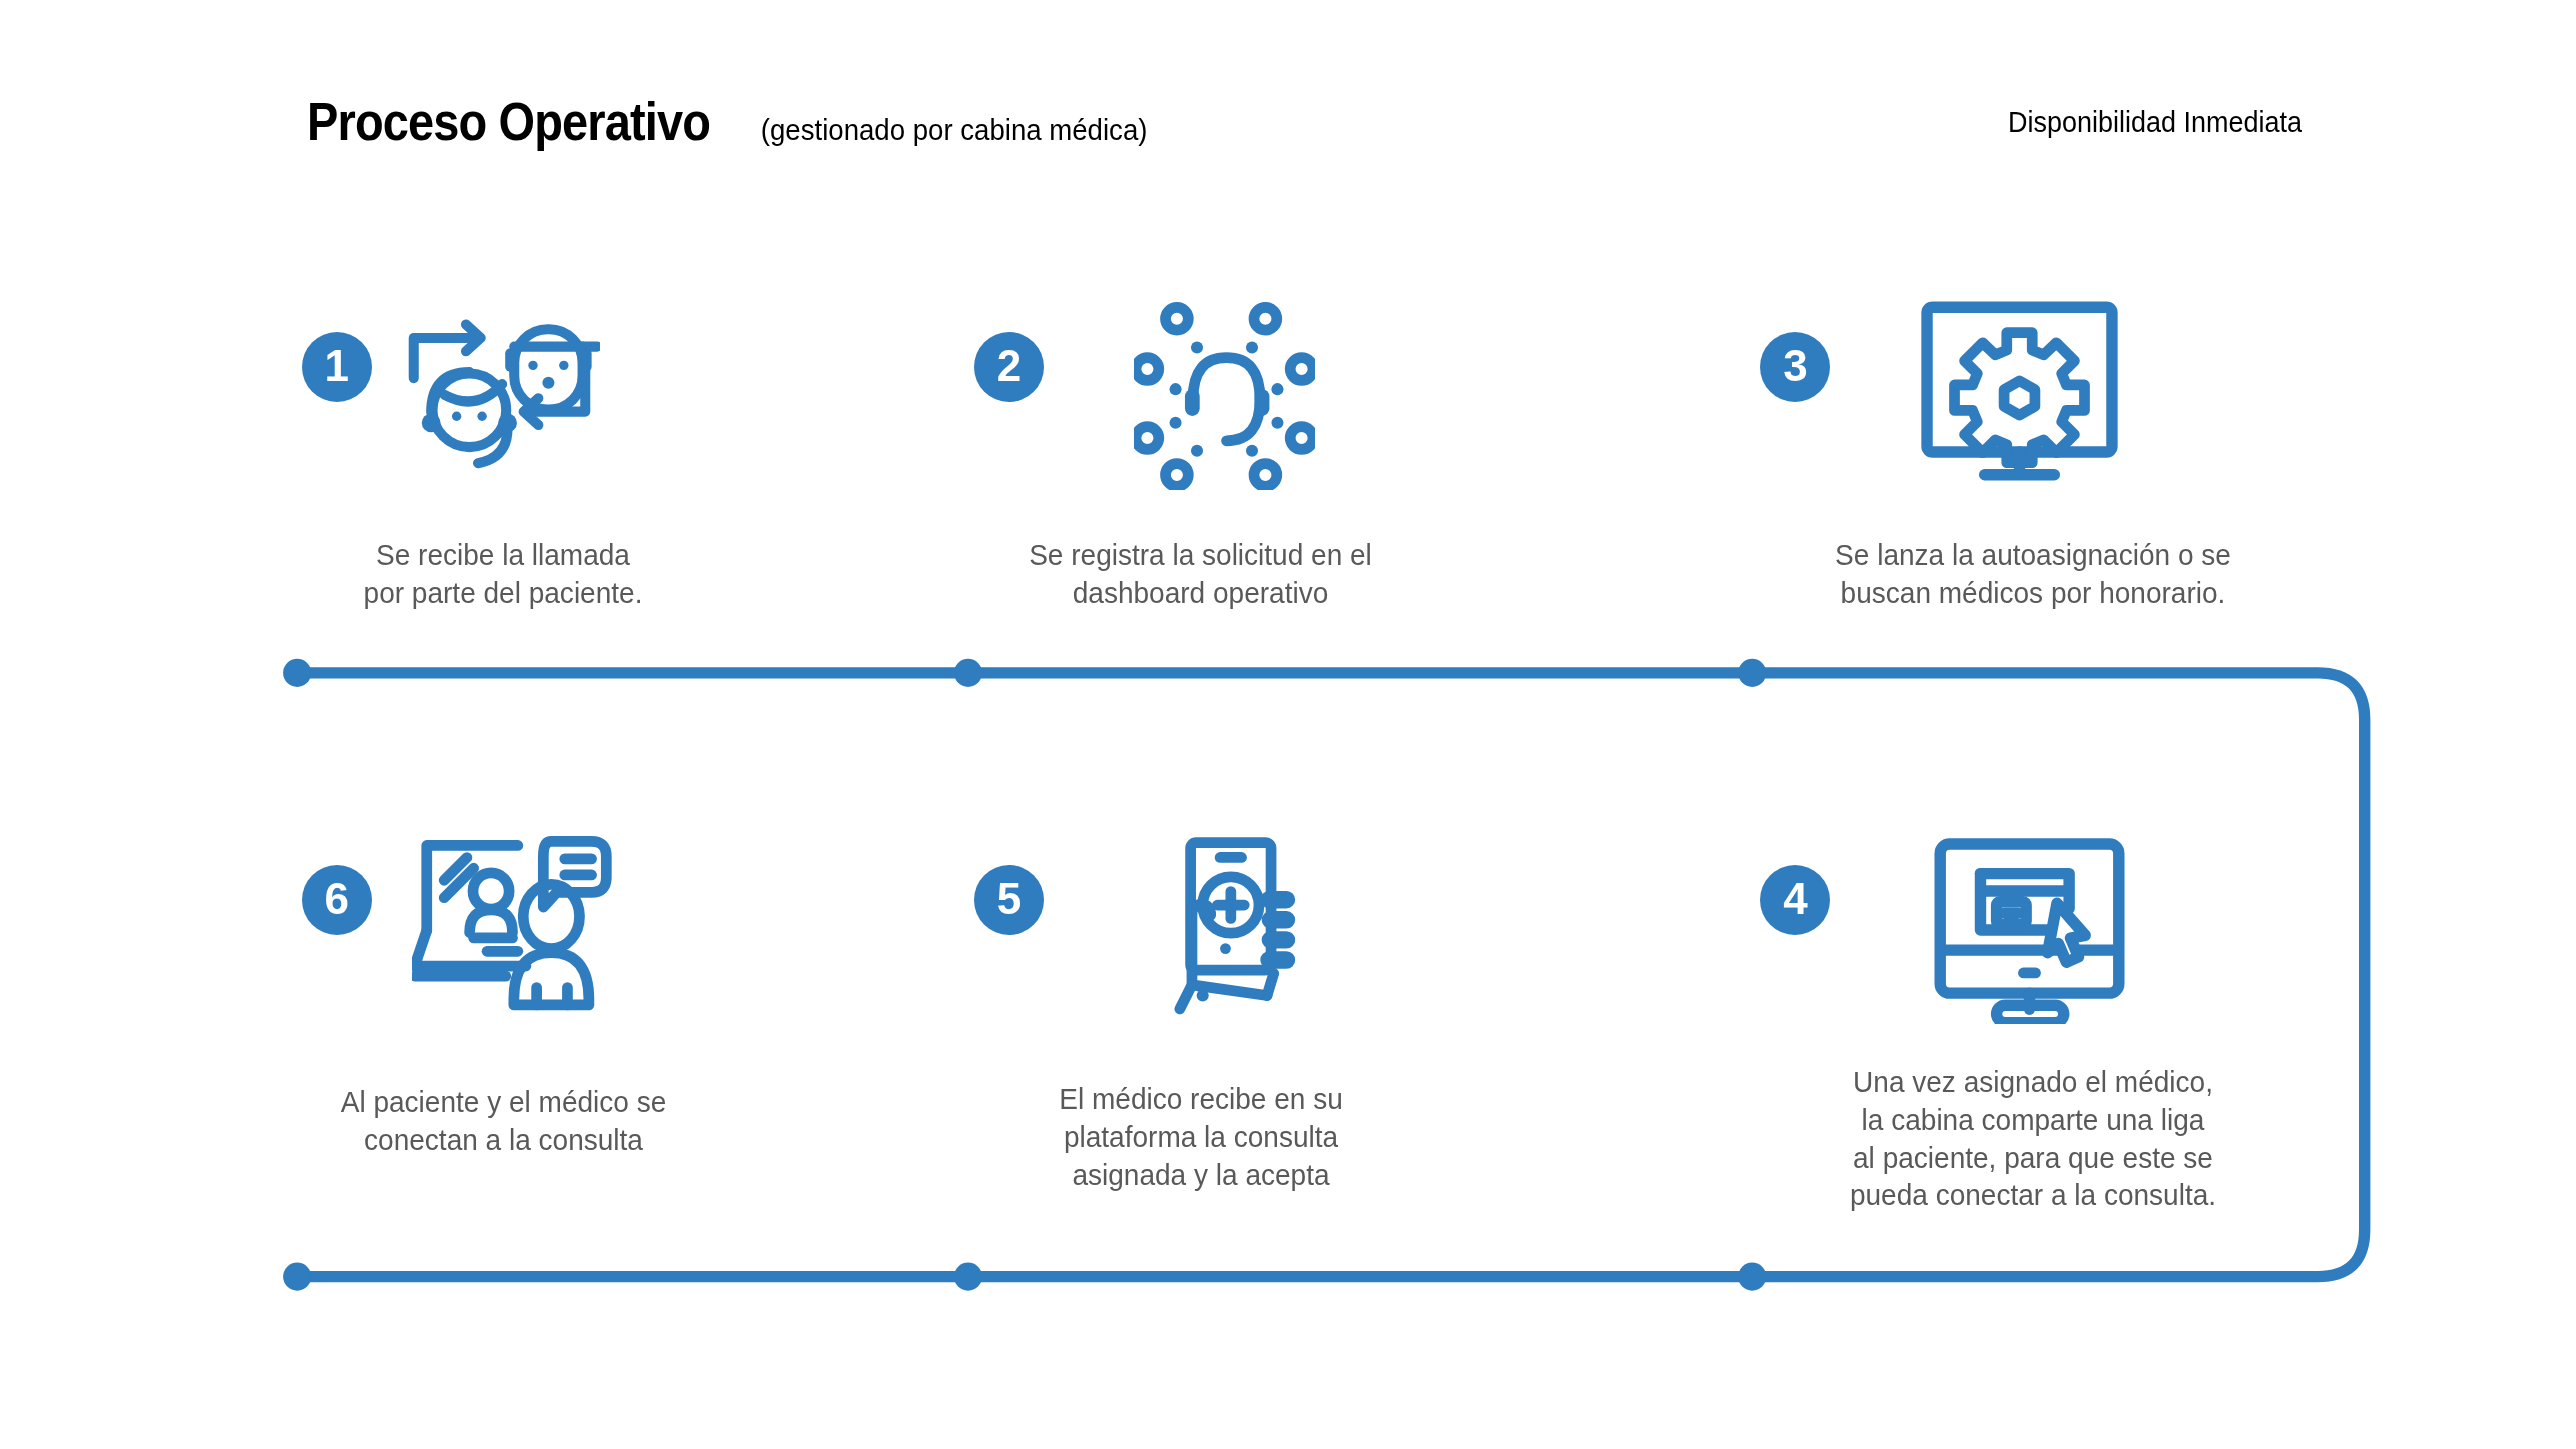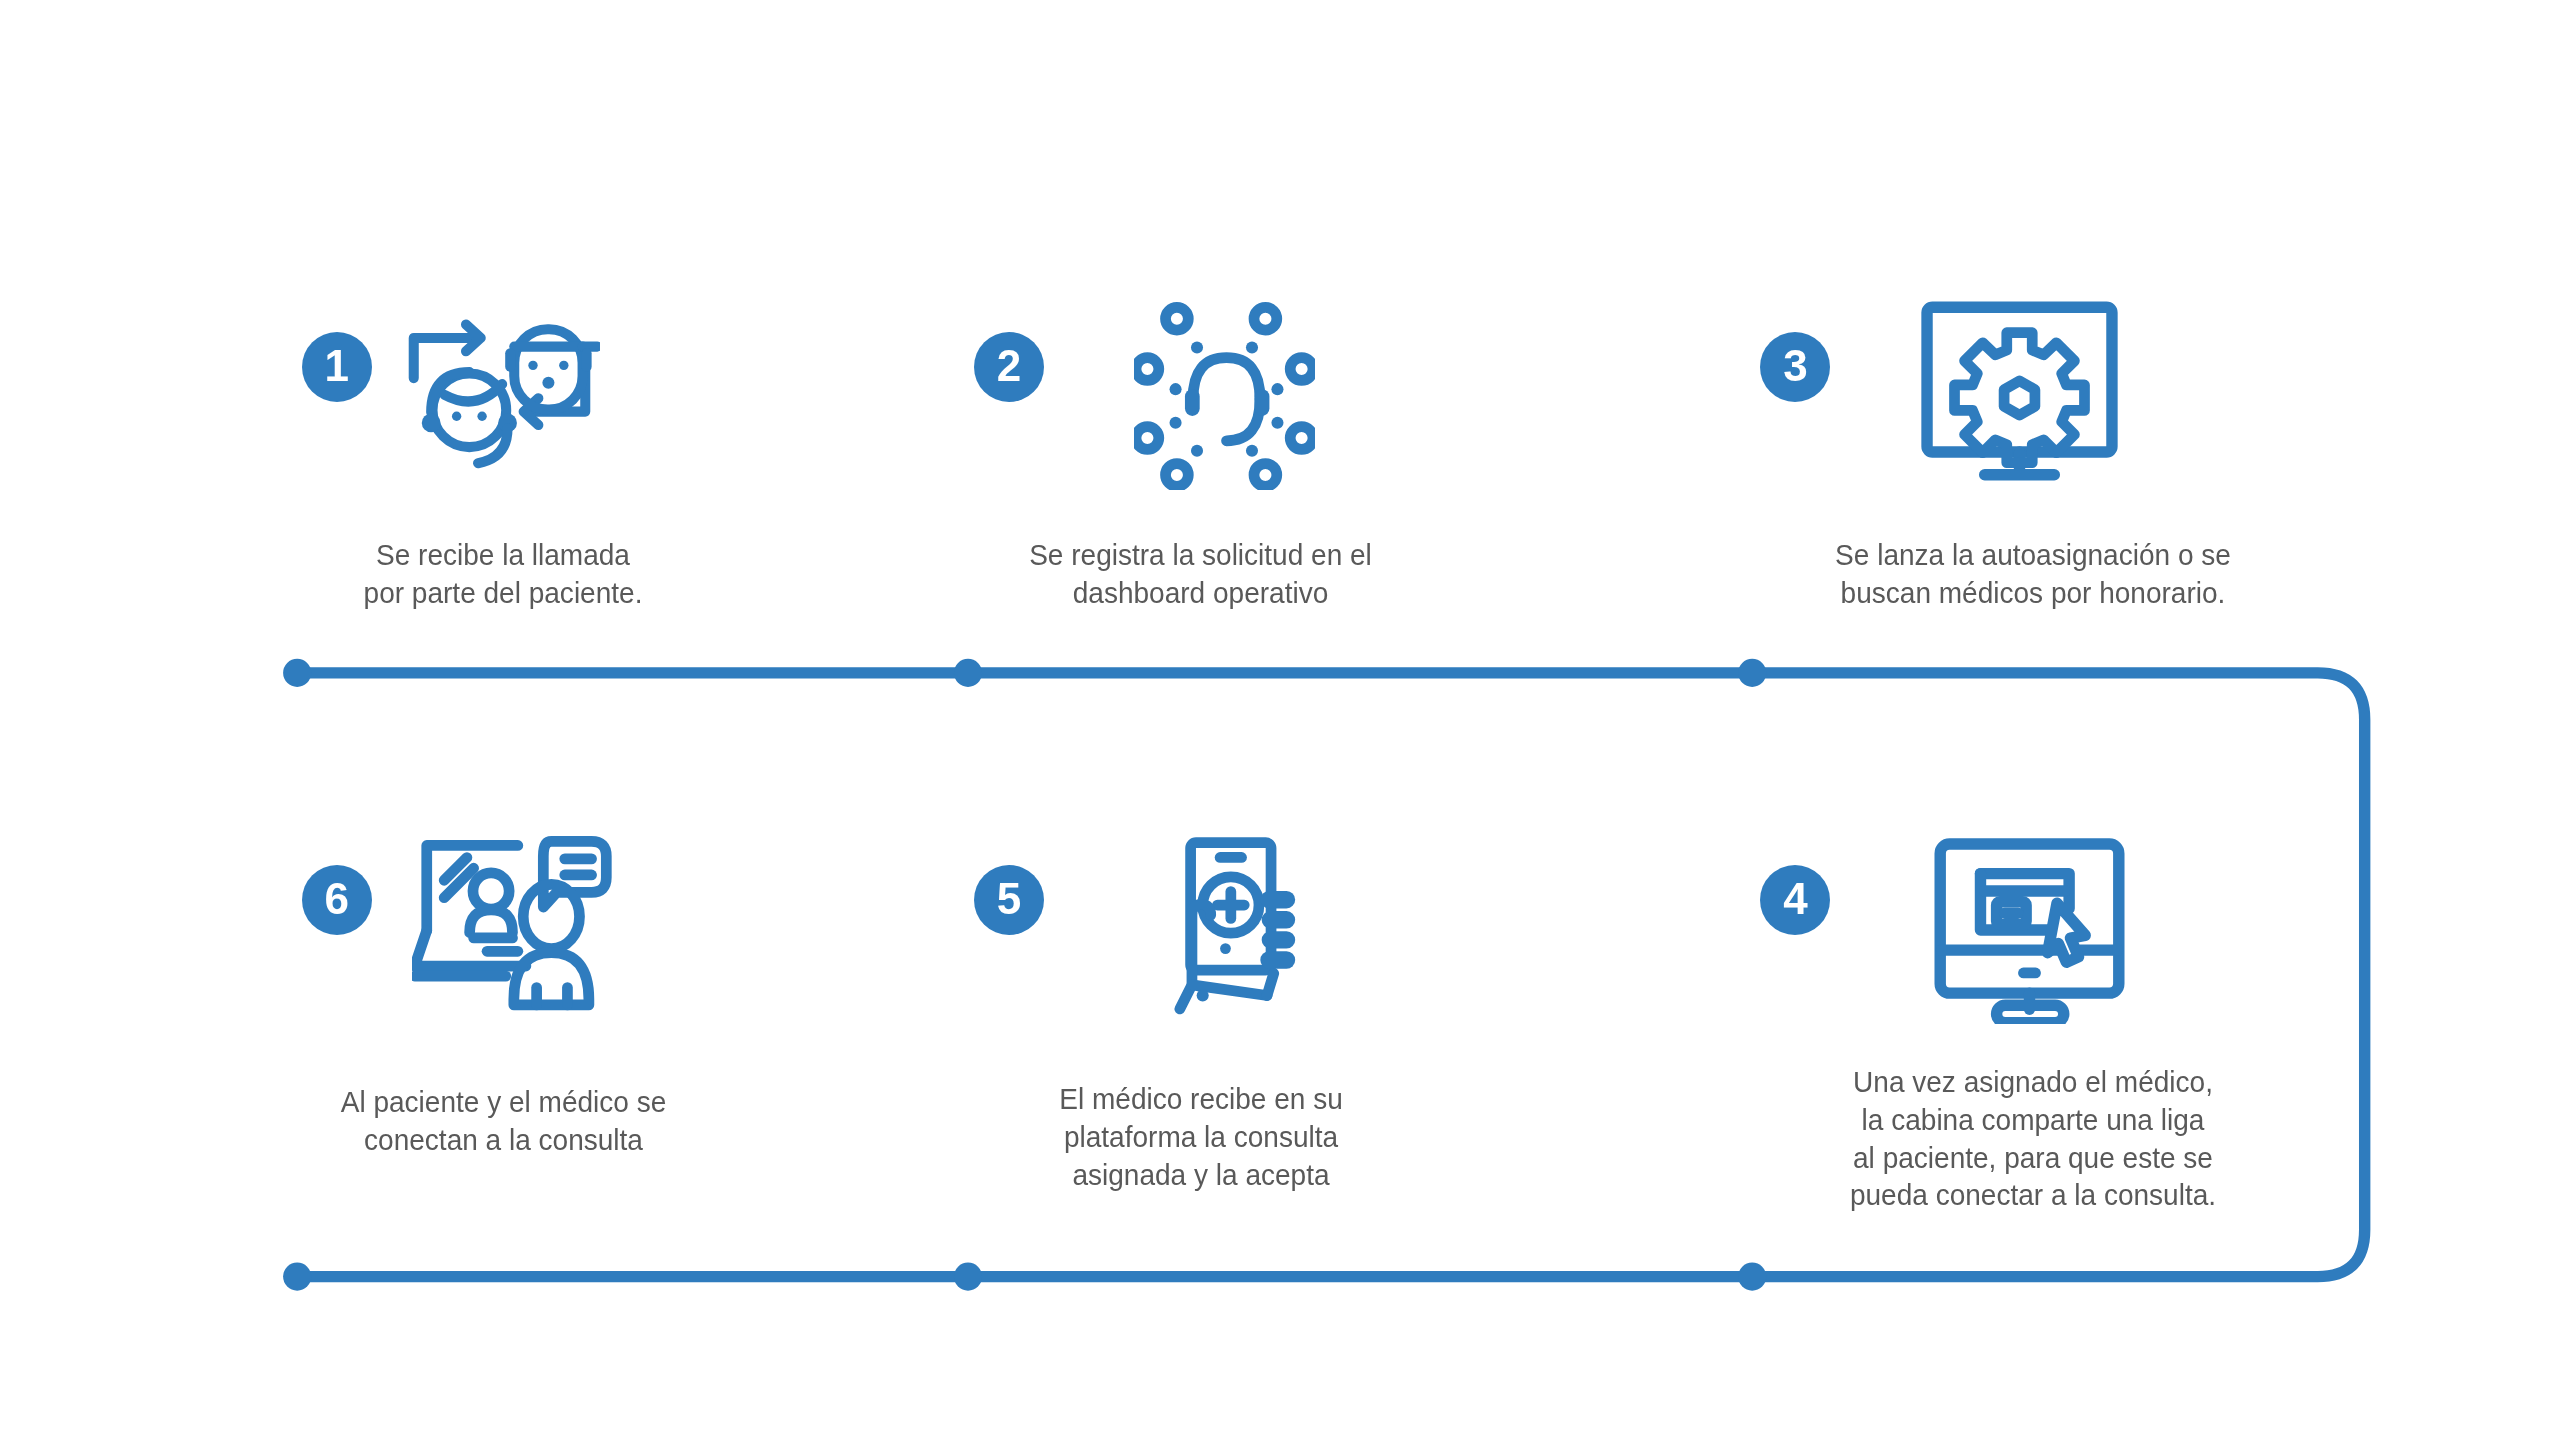--- a/index.html
+++ b/index.html
@@ -119,20 +119,27 @@
     color: #595959;
     white-space: pre-line;
     transform: scaleX(0.95);
   }
 </style>
 </head>
 <body>
 
 <div id="canvas">
 
+  <div class="header">
+    <div class="title-block">
+      <div class="title-main">Proceso Operativo</div>
+      <div class="title-sub">(gestionado por cabina médica)</div>
+    </div>
+    <div class="header-note">Disponibilidad Inmediata</div>
+  </div>
 
   <svg id="connector" viewBox="0 0 3840 2160" xmlns="http://www.w3.org/2000/svg">
 
     <path d="M 443 1003 L 3455 1003 Q 3525 1003 3525 1073 L 3525 1833 Q 3525 1903 3455 1903 L 443 1903" fill="none" stroke="#2F7CBE" stroke-width="17" stroke-linecap="round"></path>
 
     <circle cx="443" cy="1003" r="21" fill="#2F7CBE"></circle>
     <circle cx="1443" cy="1003" r="21" fill="#2F7CBE"></circle>
     <circle cx="2612" cy="1003" r="21" fill="#2F7CBE"></circle>
 
     <circle cx="443" cy="1903" r="21" fill="#2F7CBE"></circle>

